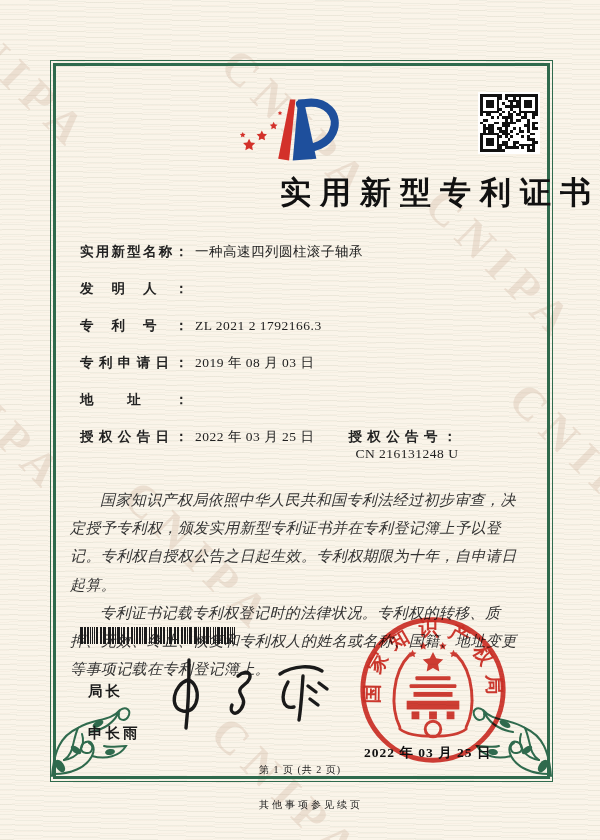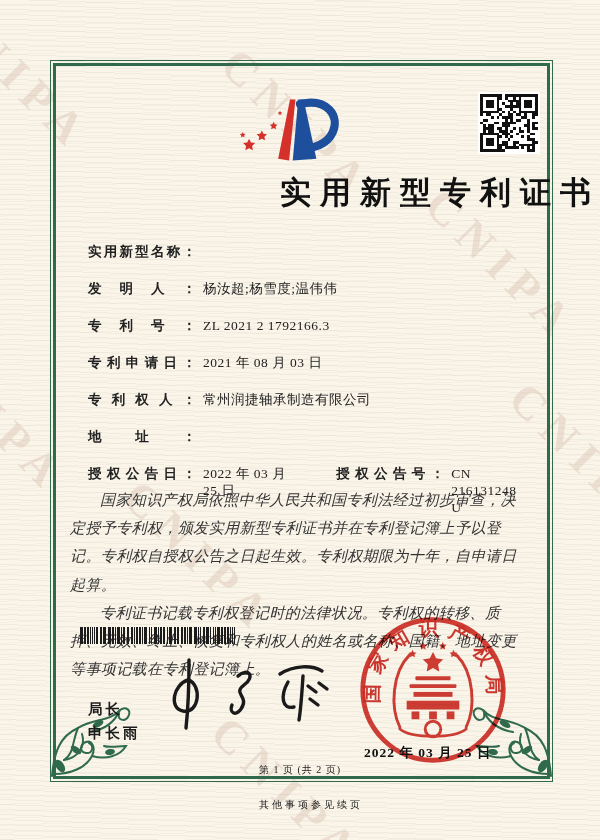--- a/index.html
+++ b/index.html
@@ -22,30 +22,30 @@
   }
   .frame::before { content:""; position:absolute; inset:2px; border:3px solid #2f6a4d; }
   .corner-ornament { position:absolute; z-index:2; width:96px; height:86px; }
   .cert-no { position:absolute; z-index:3; left:80px; top:96px; font-size:13.5px; color:#2b2b2b; letter-spacing:2px; }
   .logo { position:absolute; z-index:3; left:240px; top:94px; }
   .qr { position:absolute; z-index:3; left:478px; top:92px; width:62px; height:62px; background:#fff; padding:2px; }
   .title { position:absolute; z-index:3; left:0; top:172px; width:100%; text-align:right;
            font-size:31px; font-weight:bold; letter-spacing:9px; color:#111; }
   .fields { position:absolute; z-index:3; left:80px; top:243px; width:448px; font-size:13.5px; color:#222; }
   .frow { display:flex; line-height:17px; margin-bottom:20px; }
-  .flabel { width:108px; font-weight:600; text-align:justify; text-align-last:justify; flex:none;margin-left:8px; }
+  .flabel { width:108px; font-weight:600; text-align:justify; text-align-last:justify; flex:none; }
   .fvalue { padding-left:7px; letter-spacing:0.5px; }
   .grant { display:flex; line-height:17px; }
   .grant .pair { display:flex; }
-  .grant .pair + .pair { margin-left:34px; }
+  .grant .pair + .pair { margin-left:34px;flex-direction:column; }
   .paras { position:absolute; z-index:3; left:70px; top:486px; width:450px;
            font-size:15px; font-style:italic; color:#333; line-height:1.88; letter-spacing:0.4px; }
   .paras p { text-indent:2em; }
   .barcode { position:absolute; z-index:3; left:80px; top:627px; }
-  .sig-title { position:absolute; z-index:4; left:88px; top:682px; font-size:14.5px; font-weight:bold; color:#1c1c1c; letter-spacing:3px;margin-top:18px; }
+  .sig-title { position:absolute; z-index:4; left:88px; top:682px; font-size:14.5px; font-weight:bold; color:#1c1c1c; letter-spacing:3px; }
   .sig-name  { position:absolute; z-index:4; left:88px; top:724px; font-size:14.5px; font-weight:bold; color:#1c1c1c; letter-spacing:3px; }
   .sig-hand { position:absolute; z-index:4; left:150px; top:652px; }
   .seal { position:absolute; z-index:3; left:355px; top:612px; mix-blend-mode:multiply; }
   .seal-date { position:absolute; z-index:5; left:364px; top:744px; width:140px;
                font-size:13.5px; font-weight:bold; color:#111; letter-spacing:1px; }
   .page-info { position:absolute; z-index:3; left:0; top:763px; width:100%; text-align:center;
                font-size:10px; color:#222; letter-spacing:1px; }
   .continuation { position:absolute; z-index:3; left:11px; top:798px; width:100%; text-align:center;
                   font-size:10px; color:#222; letter-spacing:3px; }
 </style>
@@ -267,36 +267,32 @@
         <rect x="17" y="20" width="1" height="1" fill="#111"></rect>
         <rect x="18" y="20" width="1" height="1" fill="#111"></rect>
         <rect x="19" y="20" width="1" height="1" fill="#111"></rect>
       </svg></div>
 
   <div class="title">实用新型专利证书</div>
 
   <div class="fields">
     <div class="frow">
       <span class="flabel">实用新型名称：</span>
+      <span class="fvalue">一种高速四列圆柱滚子轴承</span>
     </div>
     <div class="frow">
       <span class="flabel">发明人：</span>
-      <span class="fvalue">杨汝超;杨雪度;温伟伟</span>
     </div>
     <div class="frow">
       <span class="flabel">专利号：</span>
       <span class="fvalue">ZL 2021 2 1792166.3</span>
     </div>
     <div class="frow">
       <span class="flabel">专利申请日：</span>
-      <span class="fvalue">2021 年 08 月 03 日</span>
-    </div>
-    <div class="frow">
-      <span class="flabel">专利权人：</span>
-      <span class="fvalue">常州润捷轴承制造有限公司</span>
+      <span class="fvalue">2019 年 08 月 03 日</span>
     </div>
     <div class="frow">
       <span class="flabel">地址：</span>
     </div>
     <div class="grant">
       <span class="pair">
         <span class="flabel">授权公告日：</span>
         <span class="fvalue">2022 年 03 月 25 日</span>
       </span>
       <span class="pair">

